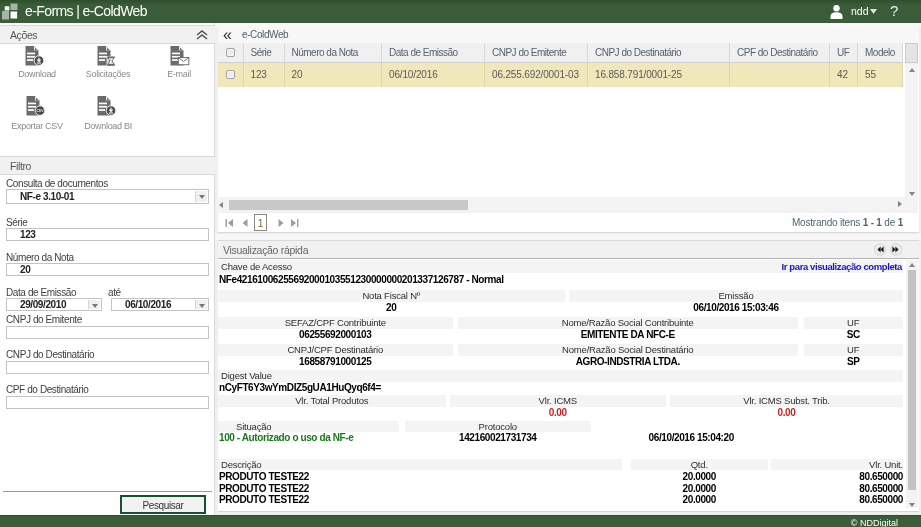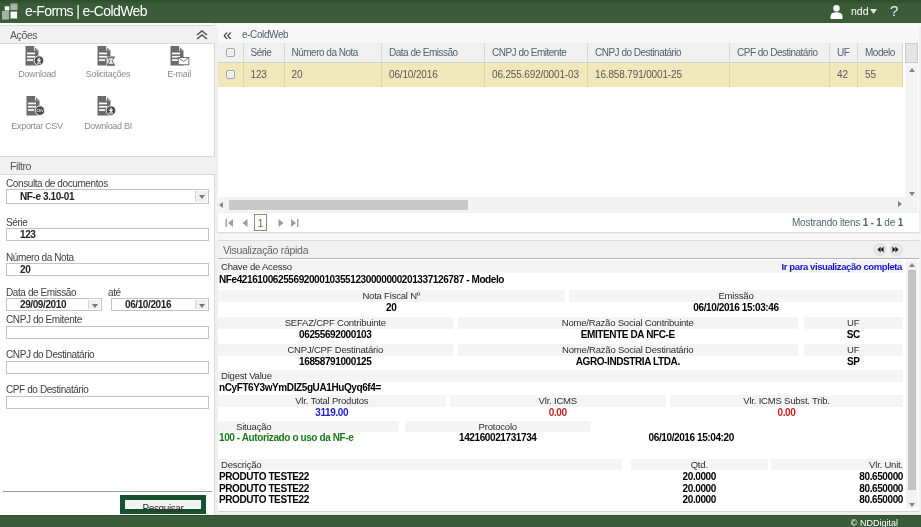--- a/index.html
+++ b/index.html
@@ -145,21 +145,21 @@
 <div class="abs flabel" style="top:287px;left:108px">até</div>
 <div class="abs finput" style="top:298px;width:96px;">29/09/2010<span class="ddbtn"></span></div>
 <div class="abs finput" style="top:298px;left:111px;width:98px;">06/10/2016<span class="ddbtn"></span></div>
 <div class="abs flabel" style="top:314px">CNPJ do Emitente</div>
 <div class="abs finput" style="top:326px;font-weight:normal;"></div>
 <div class="abs flabel" style="top:349px">CNPJ do Destinatário</div>
 <div class="abs finput" style="top:361px;font-weight:normal;"></div>
 <div class="abs flabel" style="top:384px">CPF do Destinatário</div>
 <div class="abs finput" style="top:396px;font-weight:normal;"></div>
 <div class="abs" style="left:3px;top:491px;width:209px;height:1px;background:#9a9a9a;"></div>
-<div class="abs" style="left:120px;top:495px;width:86px;height:19px;background:#f2f2f2;border:5px solid #14532d;color:#333;font-size:10px;letter-spacing:-0.4px;text-align:center;line-height:17px;">Pesquisar</div>
+<div class="abs" style="left:120px;top:495px;width:86px;height:19px;background:#f2f2f2;border:2px solid #14532d;color:#333;font-size:10px;letter-spacing:-0.4px;text-align:center;line-height:17px;">Pesquisar</div>
 
 <div class="abs" id="gridbox">
   <div class="abs" id="coldwebbar"></div>
   <div class="abs" style="left:5px;top:0px;color:#333;font-size:16px;line-height:15px;">«</div>
   <div class="abs" style="left:24px;top:0;height:16px;line-height:16px;color:#4c5f6d;font-size:10px;letter-spacing:-0.4px;">e-ColdWeb</div>
 
   <div class="abs hcell" style="left:0px;width:25.5px;"></div>
   <div class="abs hcell" style="left:25.5px;width:41px;">Série</div>
   <div class="abs hcell" style="left:66.5px;width:97.5px;">Número da Nota</div>
   <div class="abs hcell" style="left:164px;width:103px;">Data de Emissão</div>
@@ -222,21 +222,21 @@
       <polygon points="9.6,3.4 6.4,6.5 9.6,9.6" fill="#1a1a1a"></polygon>
     <circle cx="22.2" cy="6.5" r="5.8" fill="#ebebeb" stroke="#cfcfcf" stroke-width="0.8"></circle>
     <polygon points="21.4,3.4 24.6,6.5 21.4,9.6" fill="#1a1a1a"></polygon>
       <polygon points="18.4,3.4 21.6,6.5 18.4,9.6" fill="#1a1a1a"></polygon>
   </svg>
 
   <div class="abs qlabel" style="left:0;top:20px;width:685px;height:13px;line-height:13px;">
     <span style="position:absolute;left:3px;">Chave de Acesso</span>
     <span style="position:absolute;right:1px;color:#1414cb;font-weight:bold;letter-spacing:-0.4px;font-size:9.5px;">Ir para visualização completa</span>
   </div>
-  <div class="abs qval" style="left:1px;top:33px;height:14px;line-height:14px;">NFe42161006255692000103551230000000201337126787 - Modelo</div>
+  <div class="abs qval" style="left:1px;top:33px;height:14px;line-height:14px;">NFe42161006255692000103551230000000201337126787 - Normal</div>
 
   <div class="abs qlabel qc" style="left:0;top:49.5px;width:346.5px;height:12px;line-height:12px;text-align:center;">Nota Fiscal Nº</div>
   <div class="abs qlabel qc" style="left:351px;top:49.5px;width:334px;height:12px;line-height:12px;text-align:center;">Emissão</div>
   <div class="abs qval" style="left:0;top:61.5px;width:346.5px;height:12px;line-height:12px;text-align:center;">20</div>
   <div class="abs qval" style="left:351px;top:61.5px;width:334px;height:12px;line-height:12px;text-align:center;">06/10/2016 15:03:46</div>
 
   <div class="abs qlabel" style="left:0;top:76.5px;width:234.5px;height:12px;line-height:12px;text-align:center;">SEFAZ/CPF Contribuinte</div>
   <div class="abs qlabel" style="left:240px;top:76.5px;width:339.5px;height:12px;line-height:12px;text-align:center;">Nome/Razão Social Contribuinte</div>
   <div class="abs qlabel" style="left:585.5px;top:76.5px;width:99.5px;height:12px;line-height:12px;text-align:center;">UF</div>
   <div class="abs qval" style="left:0;top:88.5px;width:234.5px;height:12px;line-height:12px;text-align:center;">06255692000103</div>
@@ -251,21 +251,20 @@
   <div class="abs qval" style="left:585.5px;top:115.5px;width:99.5px;height:12px;line-height:12px;text-align:center;">SP</div>
 
   <div class="abs qlabel" style="left:0;top:129.5px;width:685px;height:12px;line-height:12px;">
       <span style="position:absolute;left:3px;">Digest Value</span>
     </div>
   <div class="abs qval" style="left:1px;top:141.5px;height:12px;line-height:12px;">nCyFT6Y3wYmDIZ5gUA1HuQyq6f4=</div>
 
   <div class="abs qlabel" style="left:0;top:155px;width:227.5px;height:11.5px;line-height:11.5px;text-align:center;">Vlr. Total Produtos</div>
   <div class="abs qlabel" style="left:231.5px;top:155px;width:216.5px;height:11.5px;line-height:11.5px;text-align:center;">Vlr. ICMS</div>
   <div class="abs qlabel" style="left:452px;top:155px;width:233px;height:11.5px;line-height:11.5px;text-align:center;">Vlr. ICMS Subst. Trib.</div>
-  <div class="abs qval" style="left:0;top:166.5px;width:227.5px;height:11.5px;line-height:11.5px;text-align:center;color:#2222cc;">3119.00</div>
   <div class="abs qval" style="left:231.5px;top:166.5px;width:216.5px;height:11.5px;line-height:11.5px;text-align:center;color:#cc2222;">0.00</div>
   <div class="abs qval" style="left:452px;top:166.5px;width:233px;height:11.5px;line-height:11.5px;text-align:center;color:#cc2222;">0.00</div>
 
   <div class="abs qlabel" style="left:0;top:180.5px;width:181px;height:11.5px;line-height:11.5px;">
       <span style="position:absolute;left:18px;">Situação</span>
     </div>
   <div class="abs qlabel" style="left:187px;top:180.5px;width:185.5px;height:11.5px;line-height:11.5px;text-align:center;">Protocolo</div>
   <div class="abs qval" style="left:1px;top:192px;height:12px;line-height:12px;color:#1a7a1a;">100 - Autorizado o uso da NF-e</div>
   <div class="abs qval" style="left:187px;top:192px;width:185.5px;height:12px;line-height:12px;text-align:center;">142160021731734</div>
   <div class="abs qval" style="left:378.5px;top:192px;width:189.5px;height:12px;line-height:12px;text-align:center;">06/10/2016 15:04:20</div>

